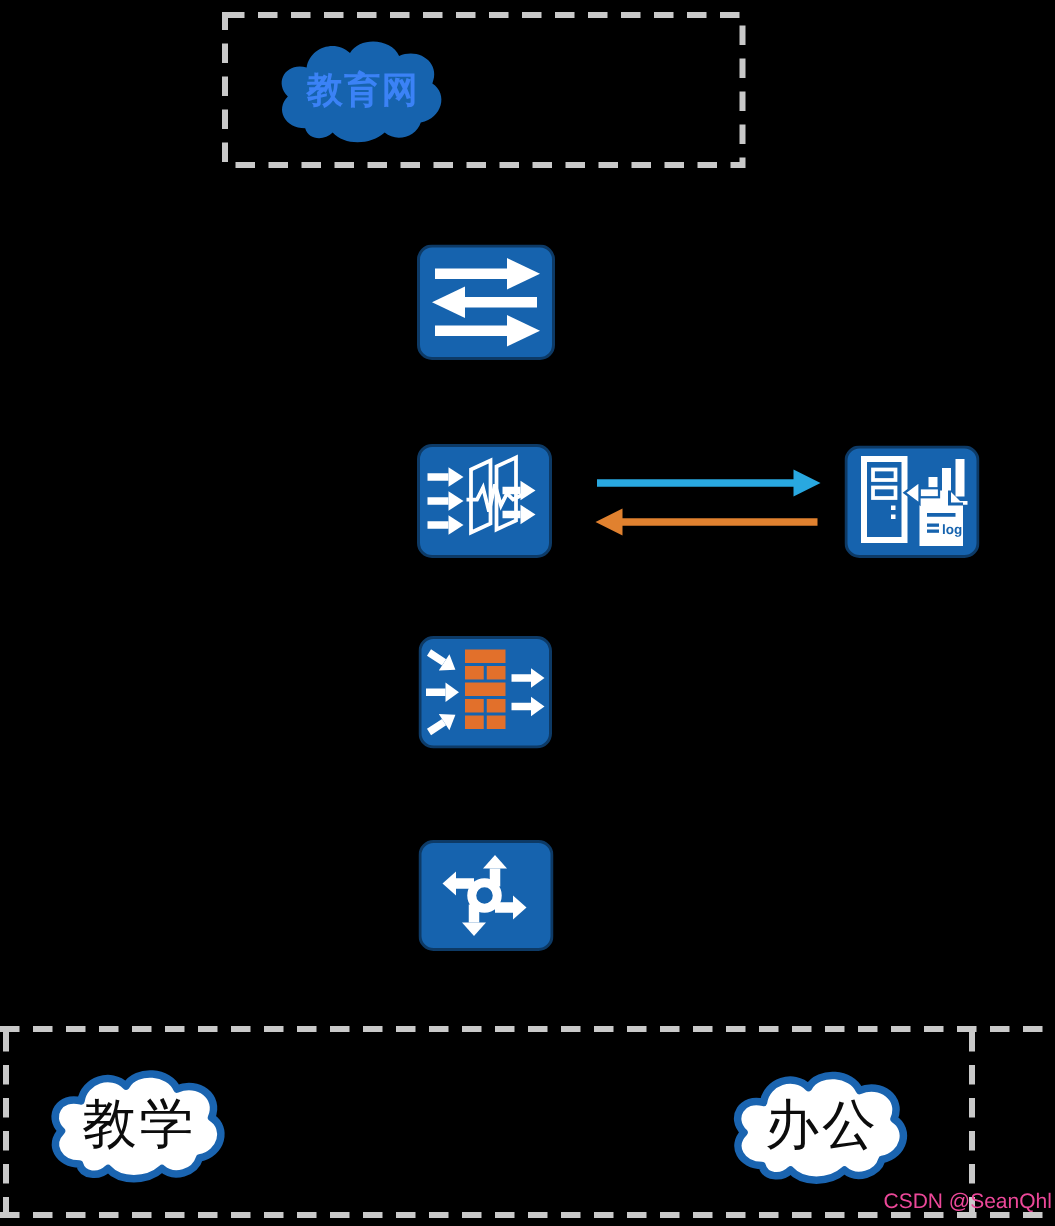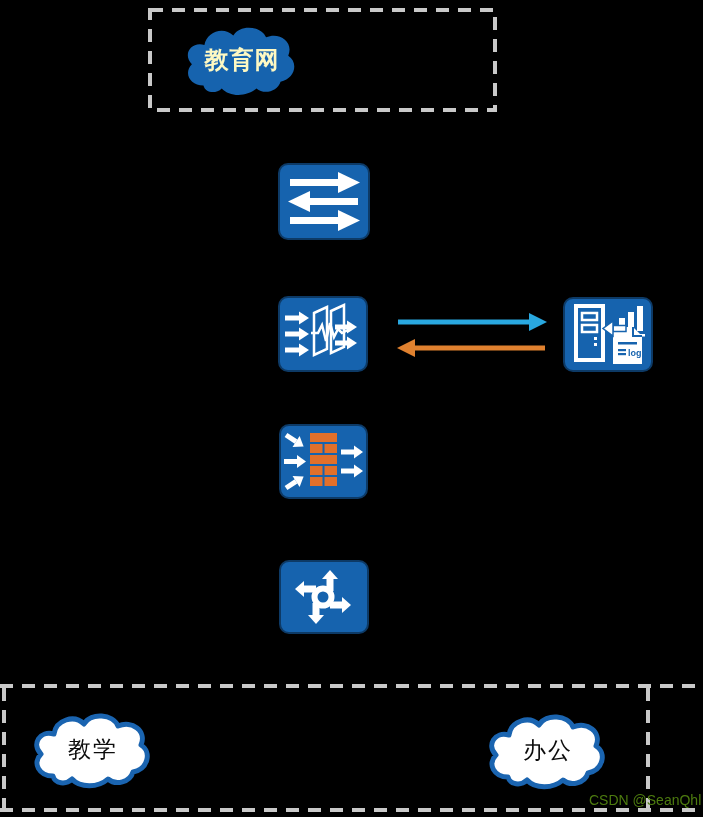--- a/index.html
+++ b/index.html
@@ -6,25 +6,25 @@
   body{font-family:"Liberation Sans","DejaVu Sans",sans-serif;}
   #stage{position:relative;width:703px;height:817px;background:#000;overflow:hidden;}
   .abs{position:absolute;}
   svg{display:block;}
   .cloud{position:absolute;}
   .cloud svg{position:absolute;left:0;top:0;}
   .cloud .label{
     position:absolute;inset:0;display:flex;align-items:center;justify-content:center;
     pointer-events:none;
   }
-  .cloud-blue .label{color:#fef9c3;font-weight:bold;font-size:24px;letter-spacing:1px;}
-  .cloud-white .label{color:#0c0c0c;font-weight:400;font-size:23px;letter-spacing:2px;}
+  .cloud-blue .label{color:#3b82f6;font-weight:bold;font-size:24px;letter-spacing:1px;}
+  .cloud-white .label{color:#0c0c0c;font-weight:400;font-size:36px;letter-spacing:2px;}
   #watermark{
     position:absolute;left:589px;top:792px;width:110px;
-    color:#4d7c0f;font-size:14px;white-space:nowrap;
+    color:#ec4899;font-size:14px;white-space:nowrap;
   }
 </style>
 </head>
 <body>
 
 <div id="stage">
 
   <svg class="abs" width="703" height="817" viewBox="0 0 703 817">
 
     <rect x="150" y="10" width="345" height="100" fill="none" stroke="#c9c9c9" stroke-width="4" stroke-dasharray="13 9"></rect>

